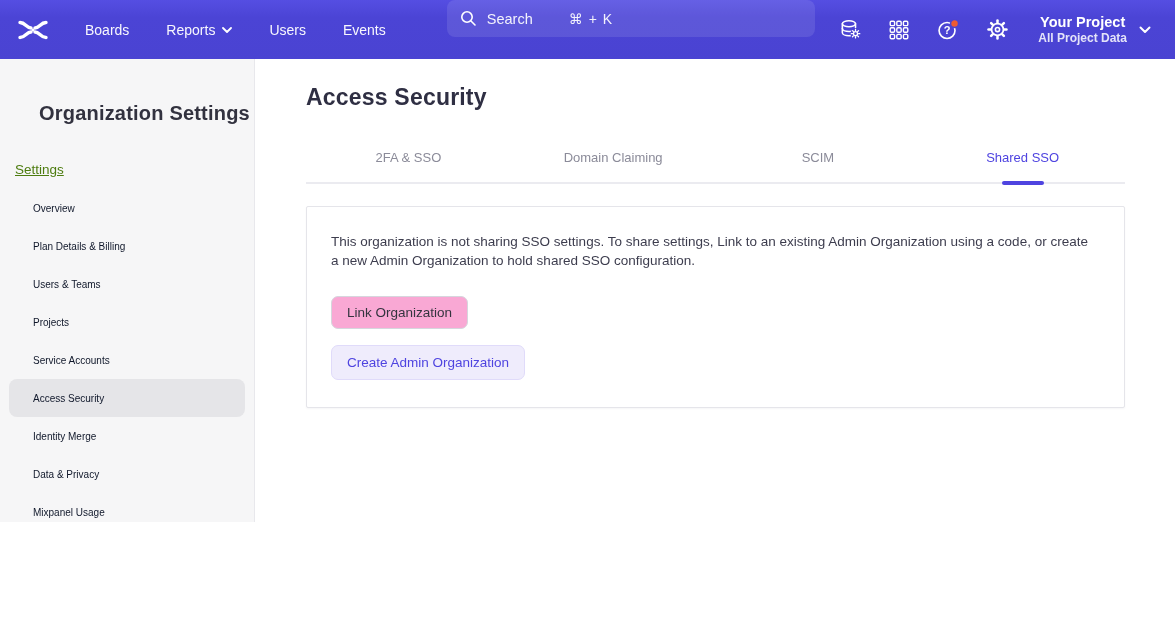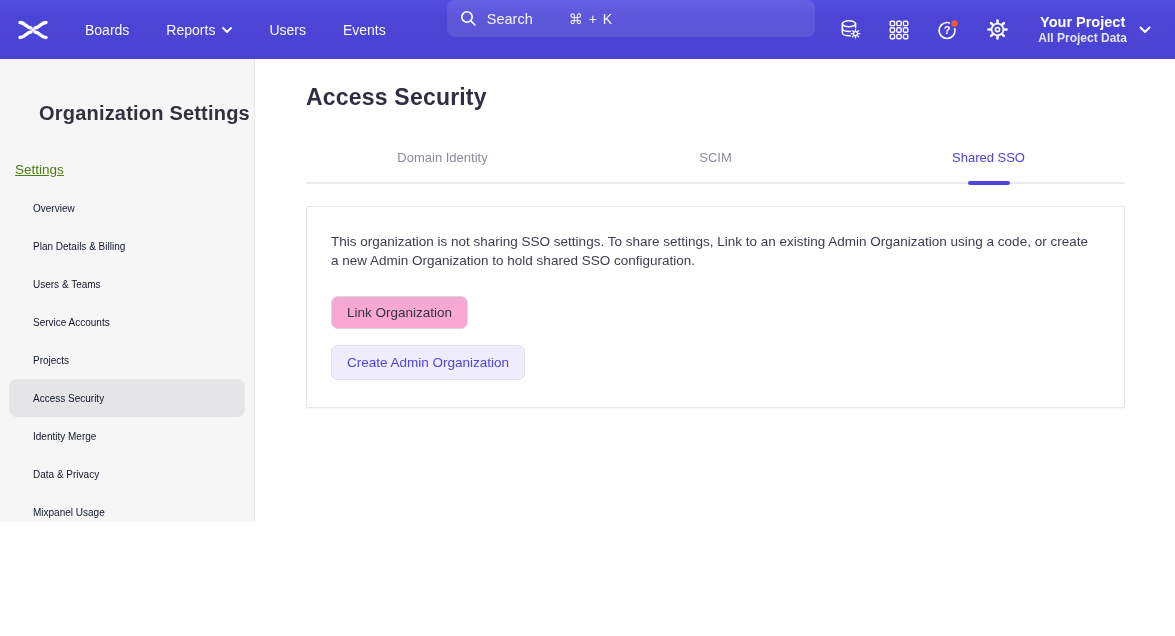--- a/index.html
+++ b/index.html
@@ -219,34 +219,35 @@
 
 <div class="page">
 
   <aside class="sidebar">
     <h2 class="sidebar-title">Organization Settings</h2>
     <div class="sidebar-section-label">Settings</div>
     <nav class="side-items">
       <div class="side-item">Overview</div>
       <div class="side-item">Plan Details &amp; Billing</div>
       <div class="side-item">Users &amp; Teams</div>
+      <div class="side-item">Projects</div>
       <div class="side-item">Service Accounts</div>
-      <div class="side-item">Projects</div>
       <div class="side-item active">Access Security</div>
       <div class="side-item">Identity Merge</div>
       <div class="side-item">Data &amp; Privacy</div>
       <div class="side-item">Mixpanel Usage</div>
     </nav>
   </aside>
 
   <main class="main">
     <h1 class="page-title">Access Security</h1>
 
     <div class="tabs">
-      <div class="tab">Domain Identity</div>
+      <div class="tab">2FA &amp; SSO</div>
+      <div class="tab">Domain Claiming</div>
       <div class="tab">SCIM</div>
       <div class="tab active">Shared SSO</div>
     </div>
 
     <section class="card">
       <p class="card-description">This organization is not sharing SSO settings. To share settings, Link to an existing Admin Organization using a code, or create a new Admin Organization to hold shared SSO configuration.</p>
       <button class="btn btn-secondary">Link Organization</button>
       <button class="btn btn-tinted">Create Admin Organization</button>
     </section>
   </main>

